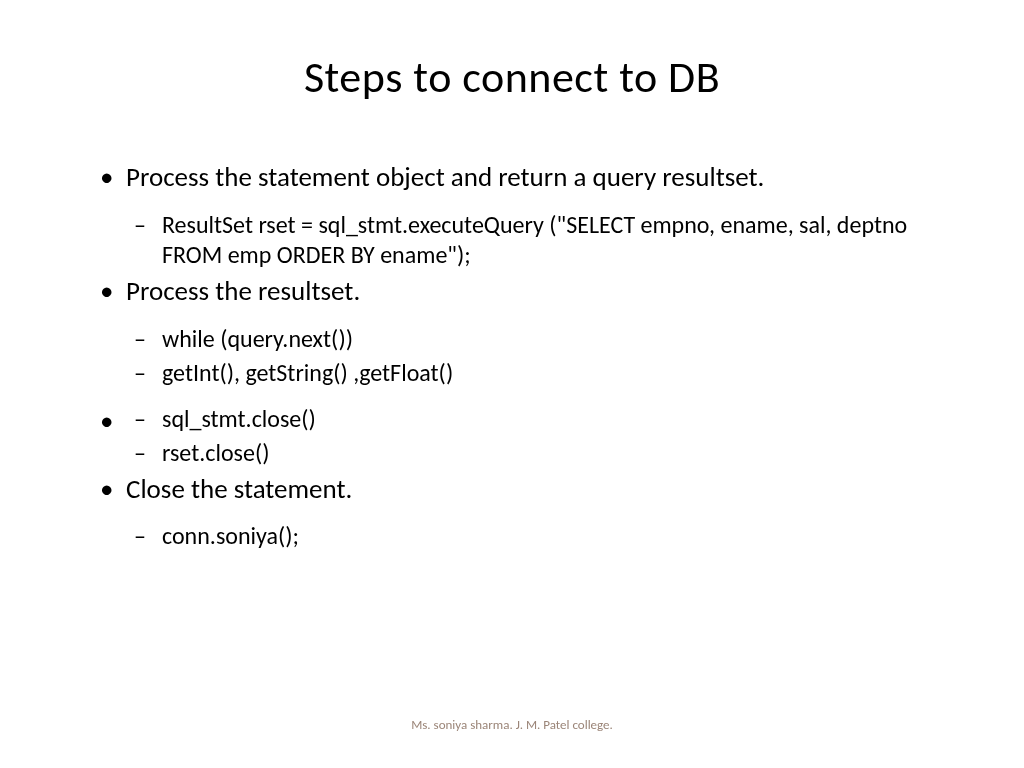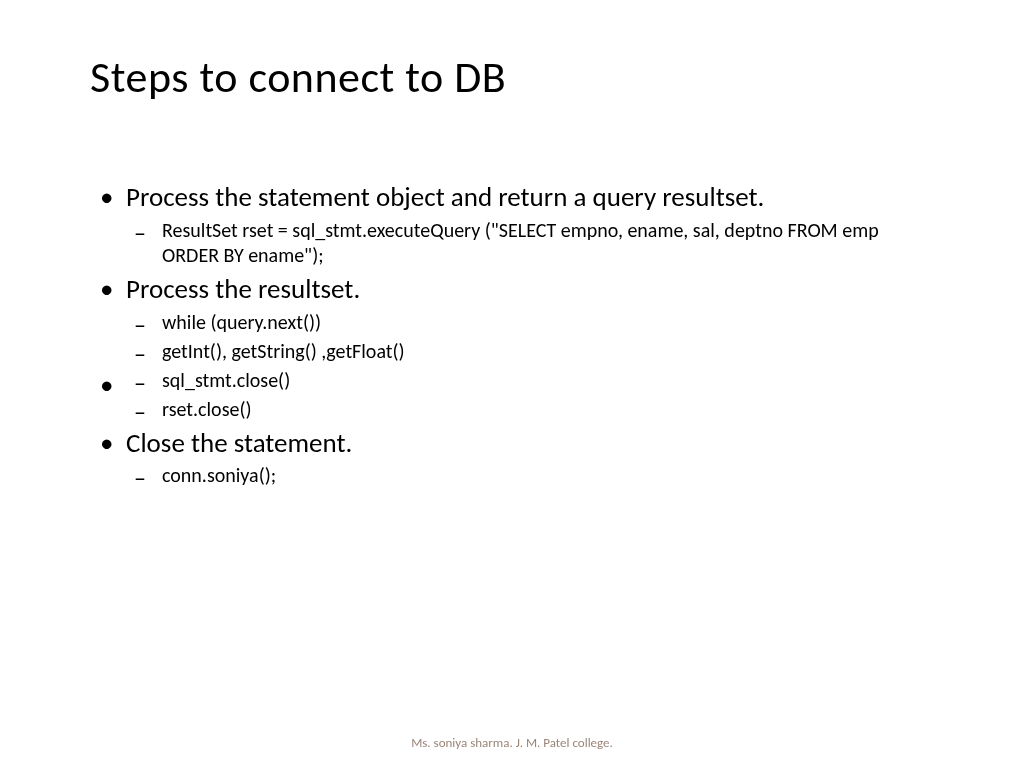--- a/index.html
+++ b/index.html
@@ -13,21 +13,22 @@
     overflow: hidden;
   }
   .slide {
     padding: 50px 90px 40px 90px;
     height: 100%;
     position: relative;
   }
   .title {
     font-size: 44px;
     font-weight: 400;
-    margin-bottom: 76px;
+    text-align: center;
+    margin-bottom: 56px;
     letter-spacing: 0.5px;
   }
   .content {
     font-size: 27px;
     line-height: 1.25;
   }
   ul.outer {
     list-style: none;
     padding-left: 0;
   }
@@ -39,38 +40,38 @@
   ul.outer > li::before {
     content: "•";
     position: absolute;
     left: 10px;
     top: 0;
     font-size: 27px;
   }
   ul.inner {
     list-style: none;
     padding-left: 0;
-    margin-top: 4px;
-    font-size: 20px;
+    margin-top: 16px;
+    font-size: 24px;
   }
   ul.inner > li {
     position: relative;
     padding-left: 36px;
     margin-bottom: 4px;
   }
   ul.inner > li::before {
     content: "–";
     position: absolute;
     left: 8px;
     top: 0;
     font-size: 24px;
   }
   .footer {
     position: absolute;
-    bottom: 18px;
+    bottom: 36px;
     left: 0;
     right: 0;
     text-align: center;
     font-size: 13px;
     color: #9b8578;
   }
 </style>
 </head>
 <body>
 

